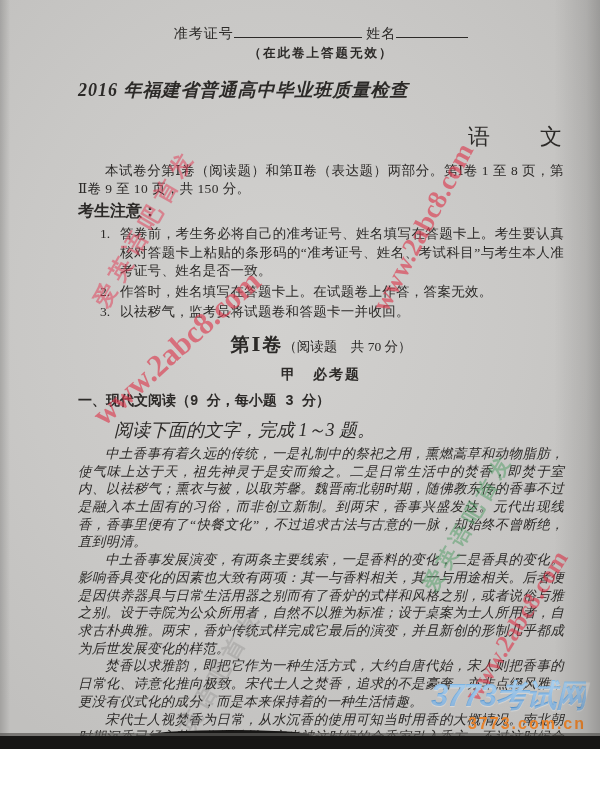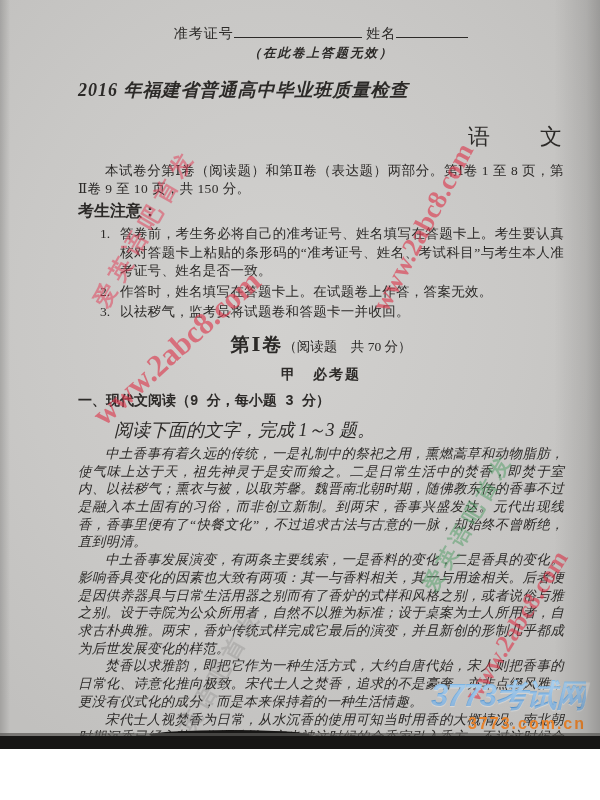--- a/index.html
+++ b/index.html
@@ -18,21 +18,21 @@
     content:"";position:absolute;top:0;left:0;width:10px;height:100%;
     background:linear-gradient(to right, rgba(0,0,0,0.16), rgba(0,0,0,0));
     pointer-events:none;z-index:5;
   }
   .content{position:absolute;left:78px;top:24px;width:486px;color:#2c2a28;z-index:2;}
 
   .admission-row{font-size:14px;text-align:center;letter-spacing:1px;margin-bottom:1px;}
   .blank{display:inline-block;border-bottom:1.3px solid #2c2a28;height:13px;vertical-align:baseline;}
   .blank.long{width:128px;}
   .blank.short{width:72px;margin-right:0;}
-  .invalid-note{text-align:center;font-size:12.5px;font-weight:bold;letter-spacing:2px;margin:2px 0 16px 0;font-style:italic;}
+  .invalid-note{text-align:center;font-size:12.5px;font-weight:bold;letter-spacing:2px;margin:2px 0 16px 0;}
 
   .exam-title{font-size:18px;font-weight:bold;letter-spacing:1px;margin-bottom:20px;font-style:italic;}
   .subject{text-align:right;font-size:22px;font-weight:normal;margin-bottom:10px;letter-spacing:2px;}
 
   .intro{font-size:13.5px;line-height:18px;text-indent:2em;text-align:justify;margin-bottom:3px;letter-spacing:0.4px;}
   .notice-heading{font-size:16px;font-weight:bold;margin-bottom:3px;}
   .notice-list{font-size:13.5px;line-height:18.6px;padding-left:22px;}
   .notice-item{display:flex;margin-bottom:2px;}
   .notice-item .num{flex:0 0 20px;}
   .notice-item .txt{flex:1;text-align:justify;letter-spacing:0.3px;}

